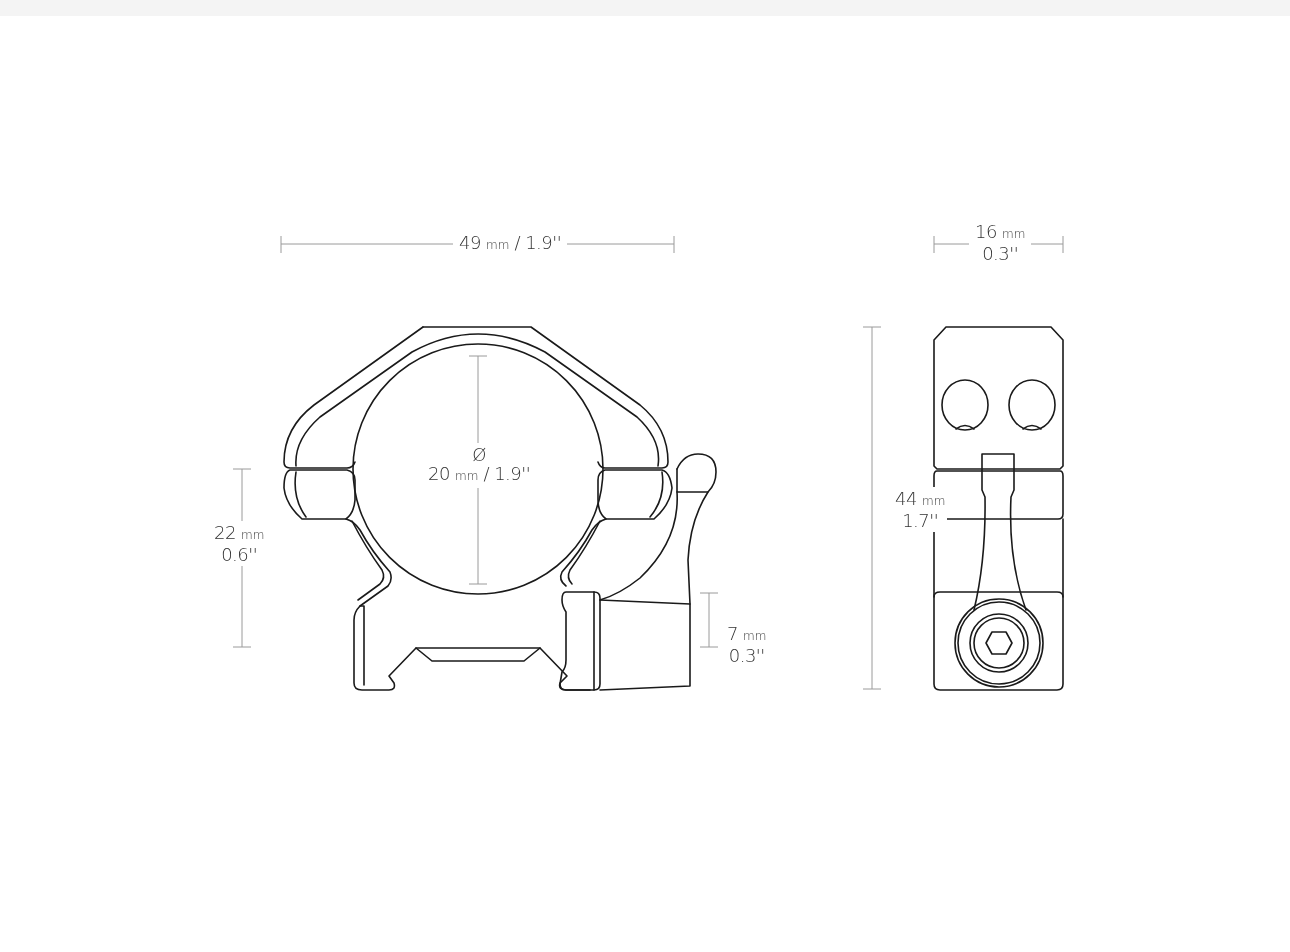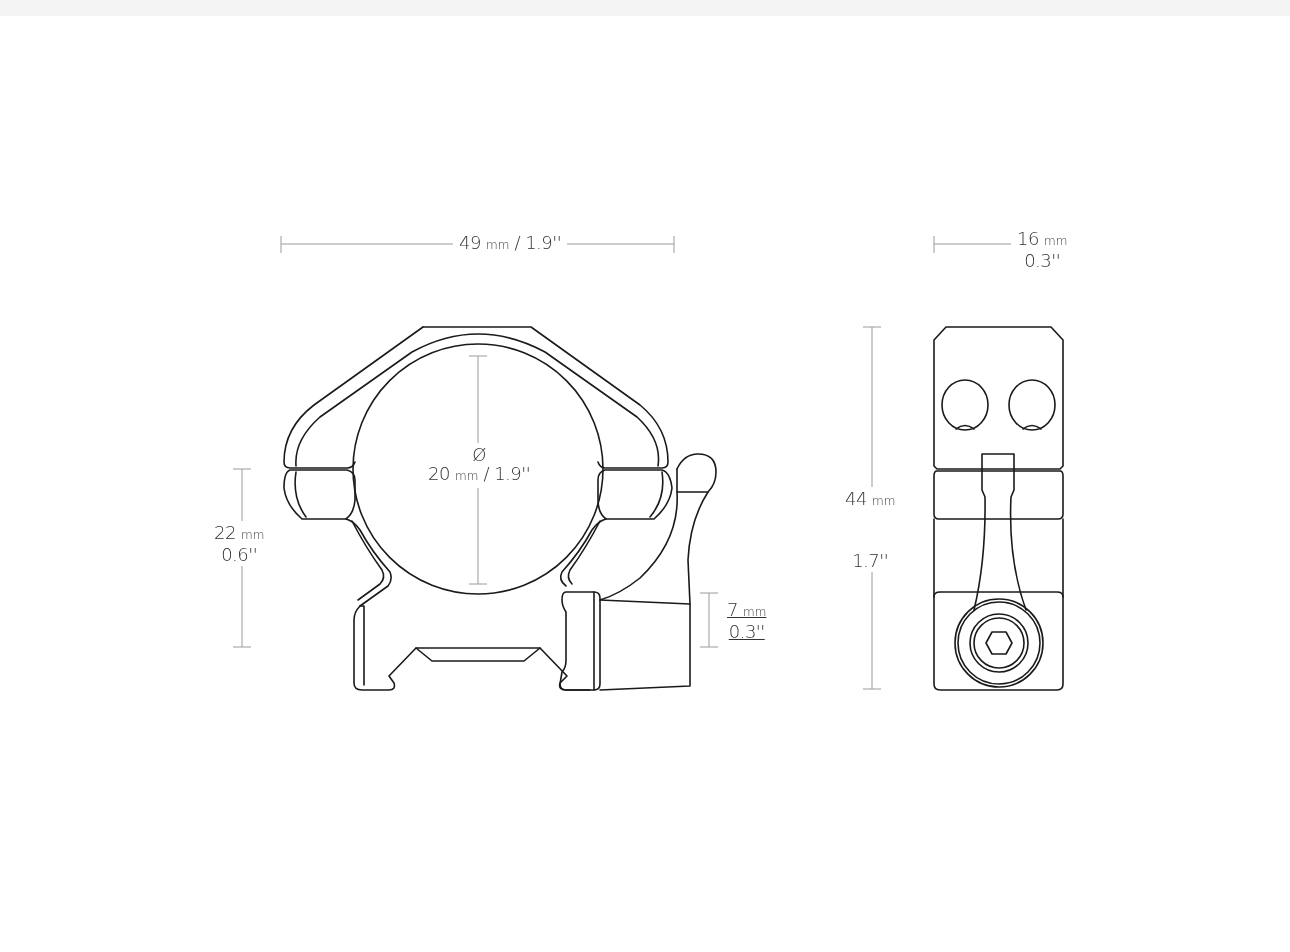--- a/index.html
+++ b/index.html
@@ -118,35 +118,35 @@
 </div>
 
 <div class="lbl stack" style="left:212px; top:521px; padding:2px 2px;">
   <span>
     <span class="big">22</span>
     <span class="unit">mm</span>
   </span>
   <span class="big">0.6''</span>
 </div>
 
-<div class="lbl stack" style="left:725px; top:600px; padding:0 2px;text-decoration:underline;">
+<div class="lbl stack" style="left:725px; top:624px; padding:0 2px;">
   <span>
     <span class="big">7</span>
     <span class="unit">mm</span>
   </span>
   <span class="big">0.3''</span>
 </div>
 
-<div class="lbl stack" style="left:1011px; top:222px; padding:0 6px;margin-top:7px;">
+<div class="lbl stack" style="left:969px; top:222px; padding:0 6px;">
   <span>
     <span class="big">16</span>
     <span class="unit">mm</span>
   </span>
   <span class="big">0.3''</span>
 </div>
 
-<div class="lbl stack" style="left:843px; top:487px; padding:2px 2px;gap:40px;">
+<div class="lbl stack" style="left:893px; top:487px; padding:2px 2px;">
   <span>
     <span class="big">44</span>
     <span class="unit">mm</span>
   </span>
   <span class="big">1.7''</span>
 </div>
 
 </body></html>

